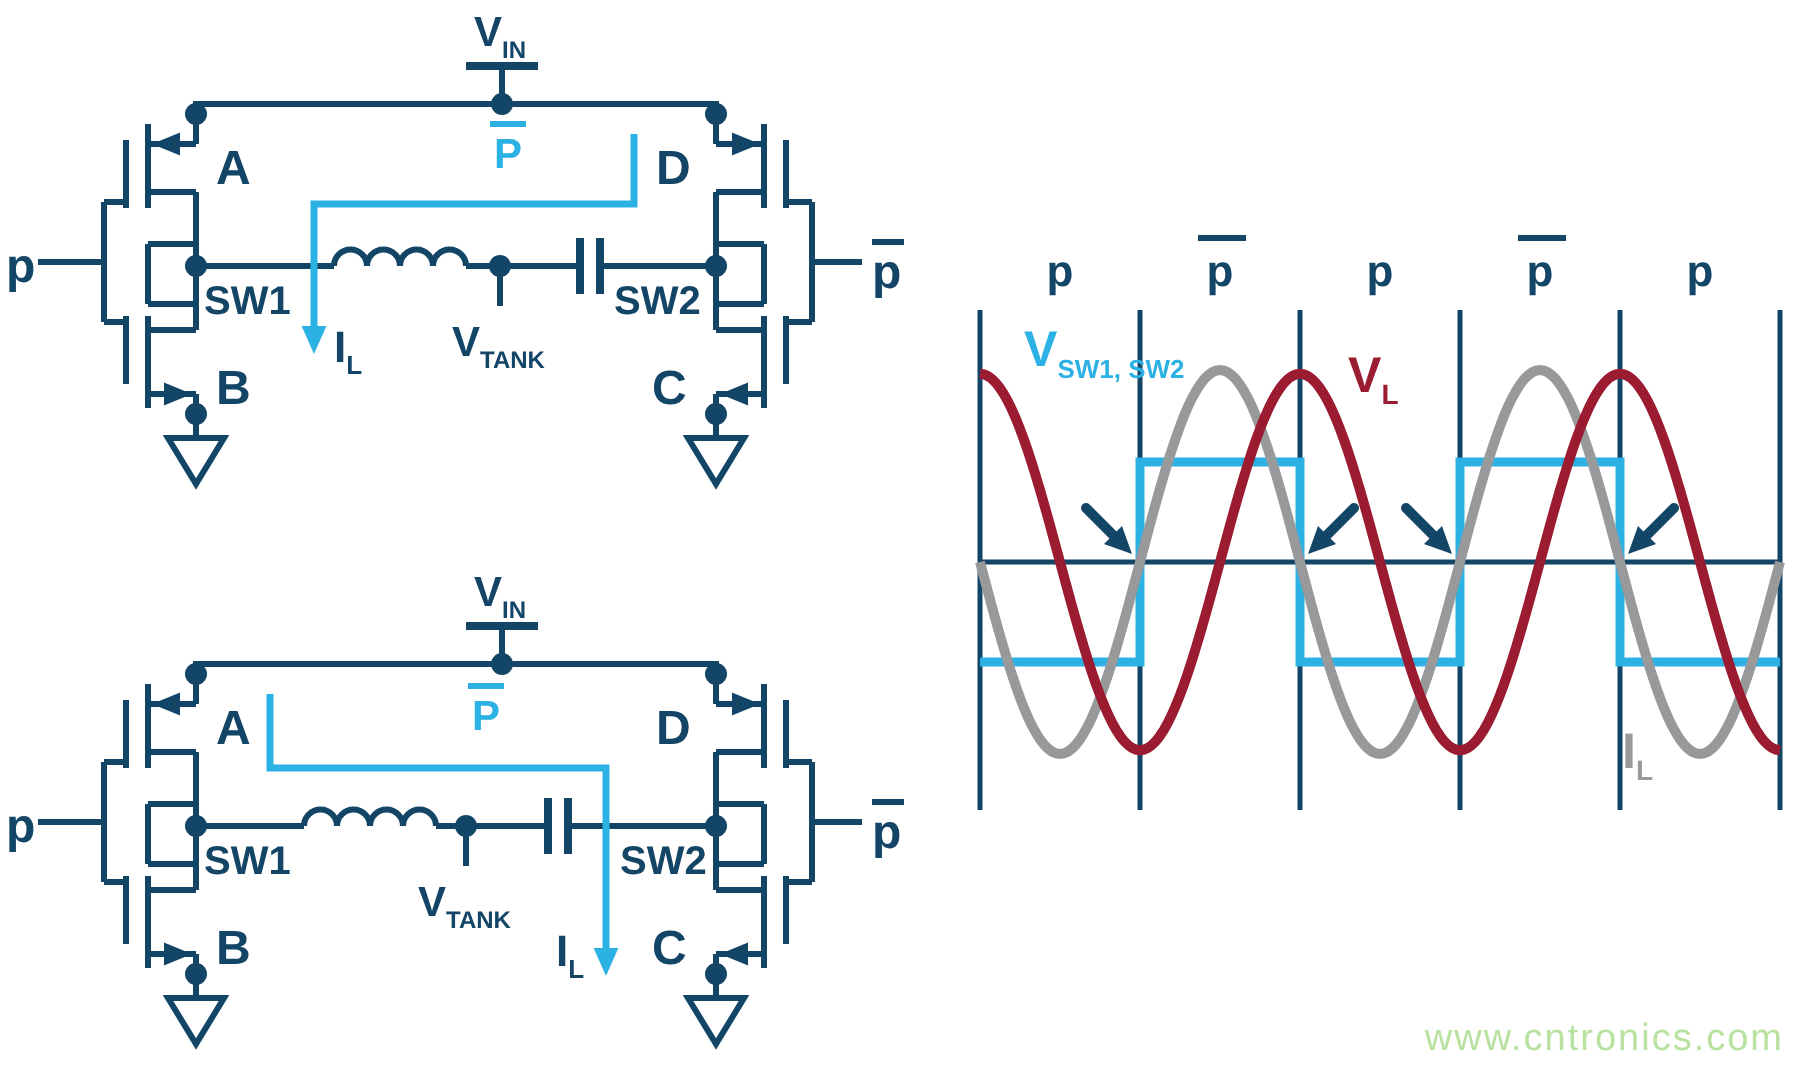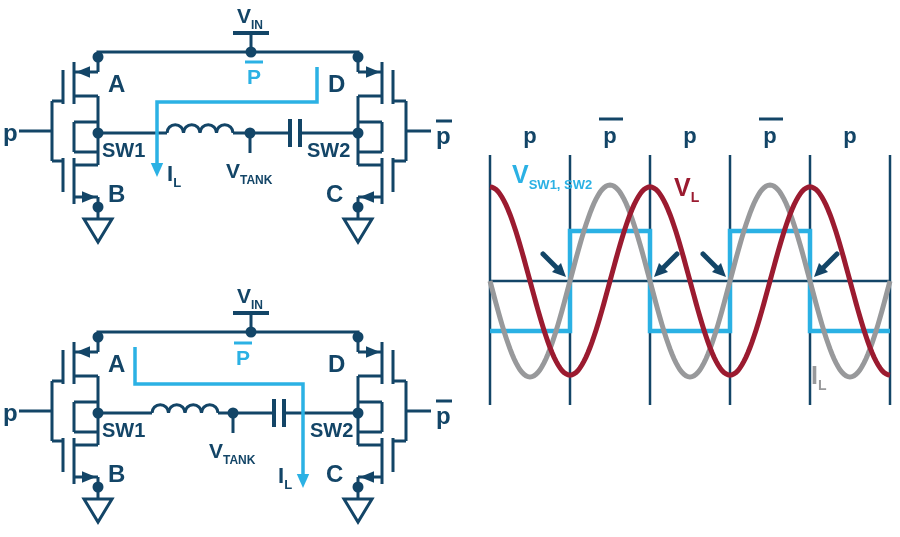--- a/index.html
+++ b/index.html
@@ -179,13 +179,14 @@
         <polygon points="726,277 712,272 721,263" class="arr"></polygon>
         <line x1="717" y1="268" x2="703" y2="254" stroke="#134567" stroke-width="5" stroke-linecap="round"></line>
         <polygon points="814,277 828,272 819,263" class="arr"></polygon>
         <line x1="823" y1="268" x2="837" y2="254" stroke="#134567" stroke-width="5" stroke-linecap="round"></line>
       </g>
     <text class="t-cyan" x="512" y="183"><tspan font-size="25">V</tspan><tspan dy="6" font-size="13">SW1, SW2</tspan></text>
     <text class="t-red" x="674" y="196"><tspan font-size="25">V</tspan><tspan dy="6" font-size="14">L</tspan></text>
     <text class="t-gray" x="811" y="384"><tspan font-size="25">I</tspan><tspan dy="6" font-size="14">L</tspan></text>
   </svg>
 
+  <div class="watermark">www.cntronics.com</div>
 </div>
 
 </body></html>

